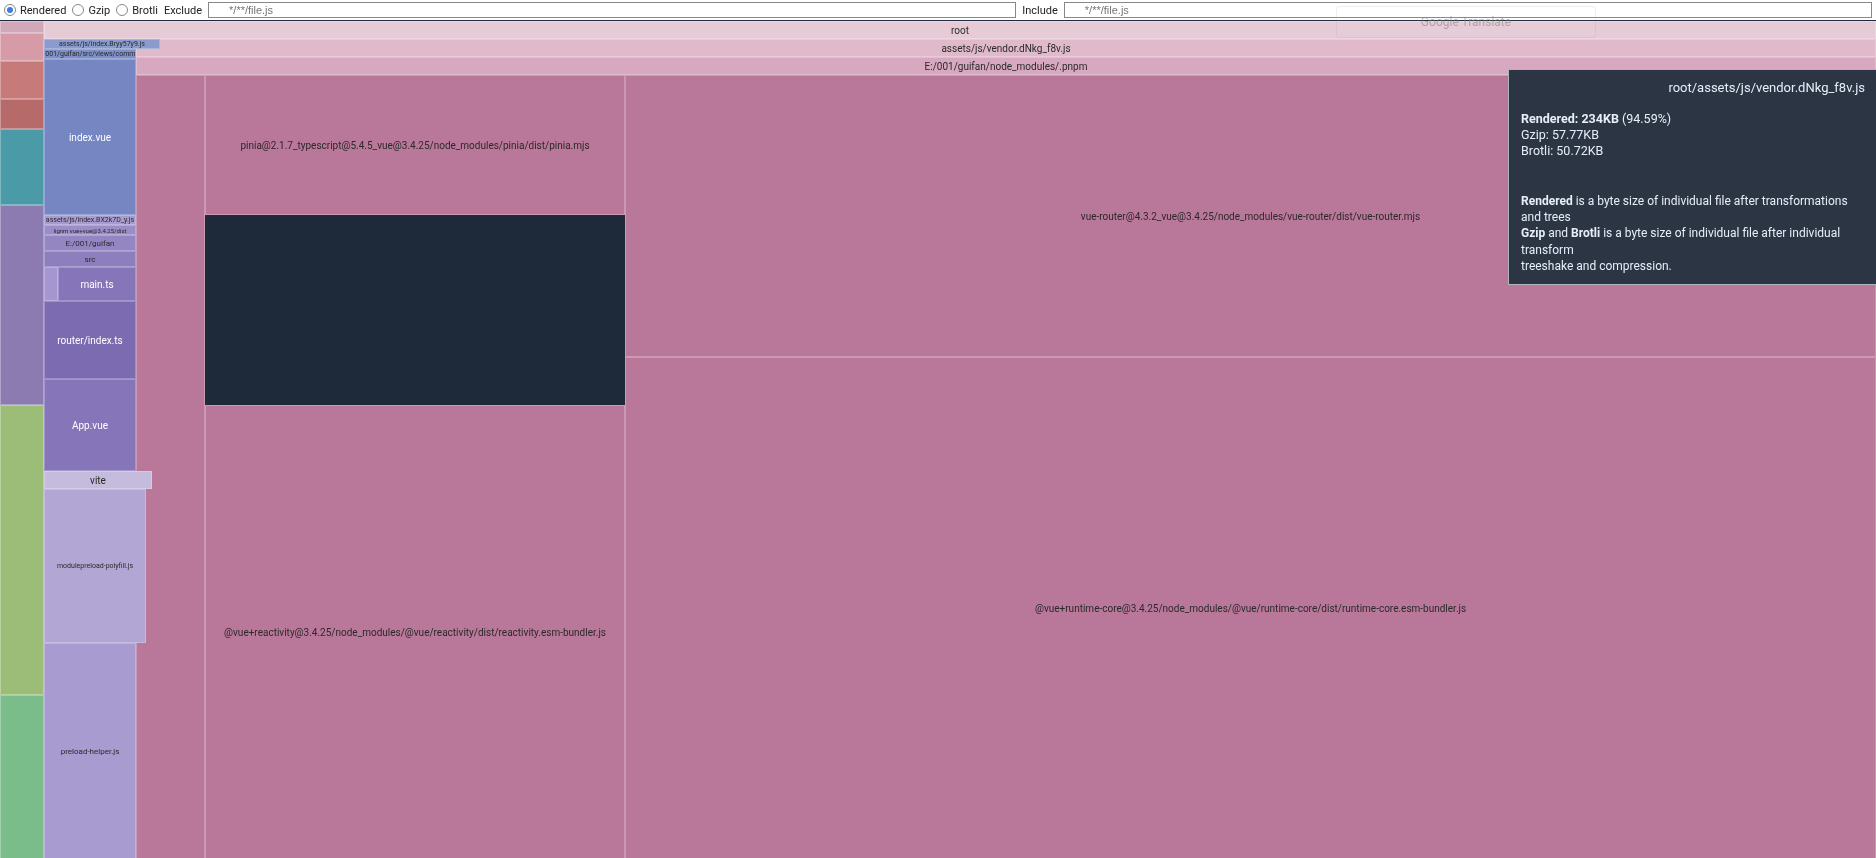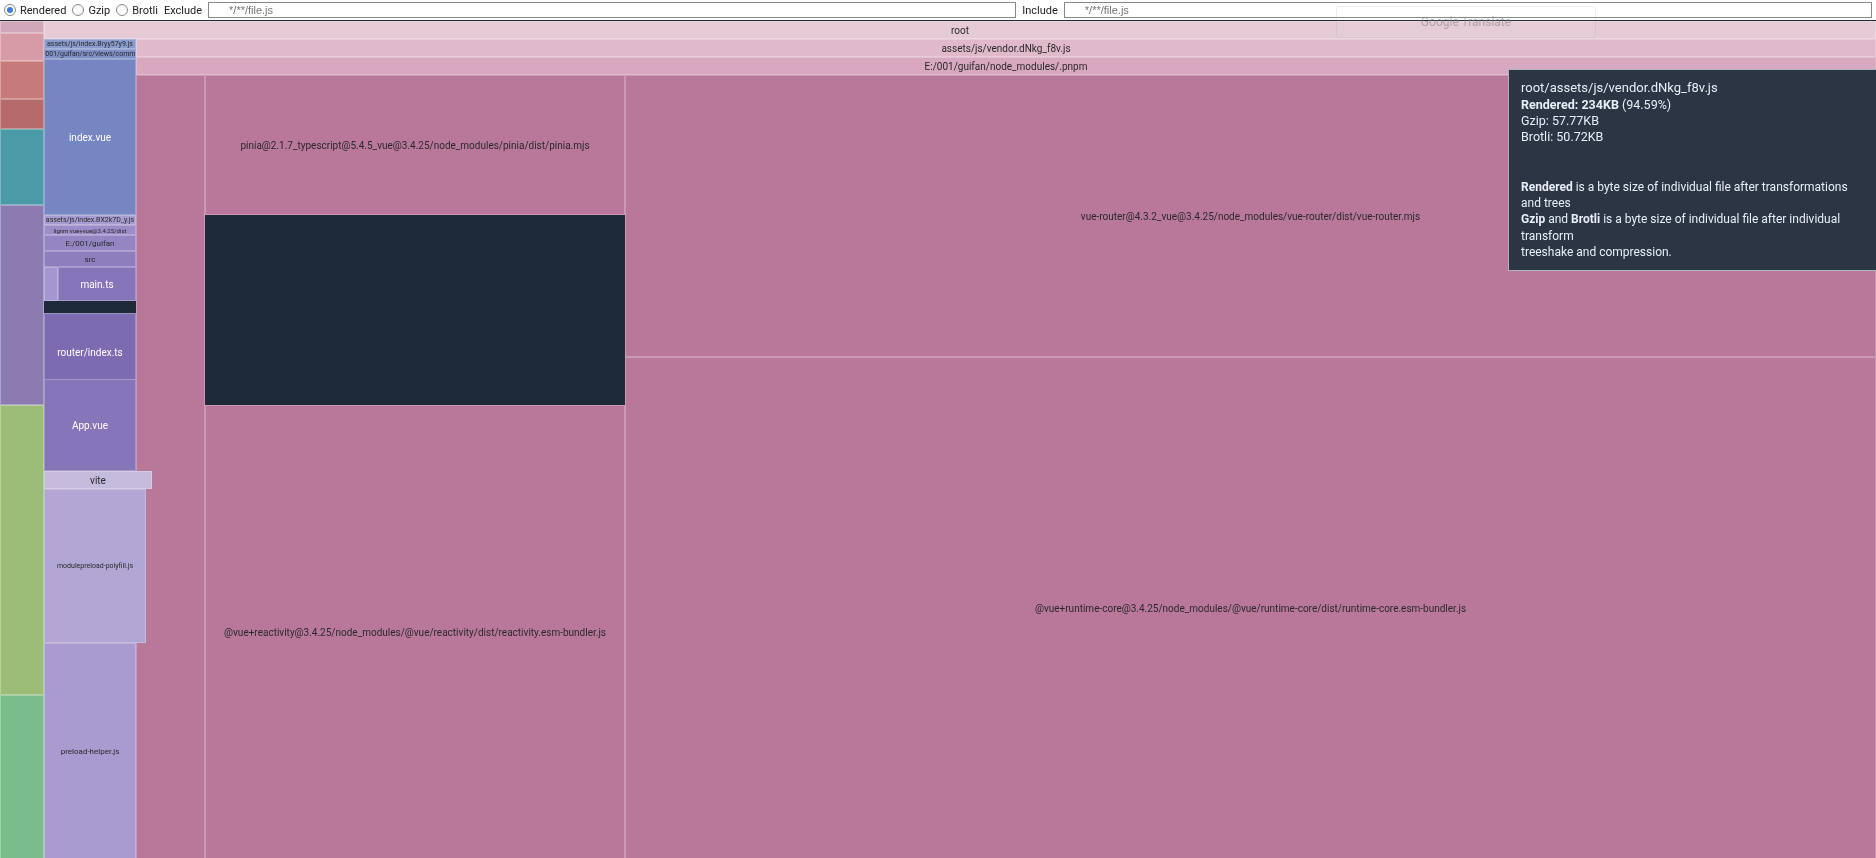--- a/index.html
+++ b/index.html
@@ -76,21 +76,21 @@
       top: 69px;
       right: -2px;
       width: 370px;
       background: #2b3544;
       color: #e8eef7;
       font-size: 12.5px;
       padding: 10px 12px;
       border: 1px solid #adb5bd;
       z-index: 100;
     }
-    .tooltip .path { font-size: 13px; margin-bottom: 2px; }
+    .tooltip .path { font-size: 13px; margin-bottom: 16px; text-align: right; }
     .tooltip .line { margin-bottom: 1px; }
     .tooltip .desc { margin-top: 35px; font-size: 12px; line-height: 1.35; }
     
     .sidebar {
       position: absolute;
       top: 21px;
       left: 0;
       width: 44px;
       bottom: 0;
     }
@@ -175,21 +175,21 @@
   </div>
 
   <div class="cell" style="left:581px;top:54px;width:1251px;height:282px;background:#b9779a">
     <span>vue-router@4.3.2_vue@3.4.25/node_modules/vue-router/dist/vue-router.mjs</span>
   </div>
 
   <div class="cell" style="left:581px;top:336px;width:1251px;height:502px;background:#b9779a">
     <span>@vue+runtime-core@3.4.25/node_modules/@vue/runtime-core/dist/runtime-core.esm-bundler.js</span>
   </div>
 
-  <div class="cell tiny" style="left:0;top:18px;width:92px;height:10px;background:#8a9bcd;font-size:7px">
+  <div class="cell tiny" style="left:0;top:18px;width:116px;height:10px;background:#8a9bcd;font-size:7px">
     <span>assets/js/index.Bryy57y9.js</span>
   </div>
   <div class="cell tiny" style="left:0;top:28px;width:92px;height:10px;background:#7e90c7;font-size:7px">
     <span>E:/001/guifan/src/views/common</span>
   </div>
   <div class="cell dark-label" style="left:0;top:38px;width:92px;height:156px;background:#7686c2">
     <span>index.vue</span>
   </div>
 
   <div class="cell tiny" style="left:0;top:194px;width:92px;height:10px;background:#a79bd0;font-size:7px">
@@ -202,21 +202,21 @@
     <span>E:/001/guifan</span>
   </div>
   <div class="cell tiny" style="left:0;top:230px;width:92px;height:16px;background:#8d7ebe">
     <span>src</span>
   </div>
 
   <div class="cell" style="left:0;top:246px;width:14px;height:34px;background:#a596d1"></div>
   <div class="cell dark-label" style="left:14;top:246px;width:78px;height:34px;background:#8675b9;left:14px">
     <span>main.ts</span>
   </div>
-  <div class="cell dark-label" style="left:0;top:292px;width:92px;height:78px;background:#7c6bb1">
+  <div class="cell dark-label" style="left:0;top:280px;width:92px;height:78px;background:#7c6bb1">
     <span>router/index.ts</span>
   </div>
   <div class="cell dark-label" style="left:0;top:358px;width:92px;height:92px;background:#8675b9">
     <span>App.vue</span>
   </div>
   <div class="cell" style="left:0;top:450px;width:108px;height:18px;background:#c4bbdd">
     <span> vite</span>
   </div>
   <div class="cell tiny" style="left:0;top:468px;width:102px;height:154px;background:#b1a6d4;font-size:7px">
     <span>modulepreload-polyfill.js</span>

